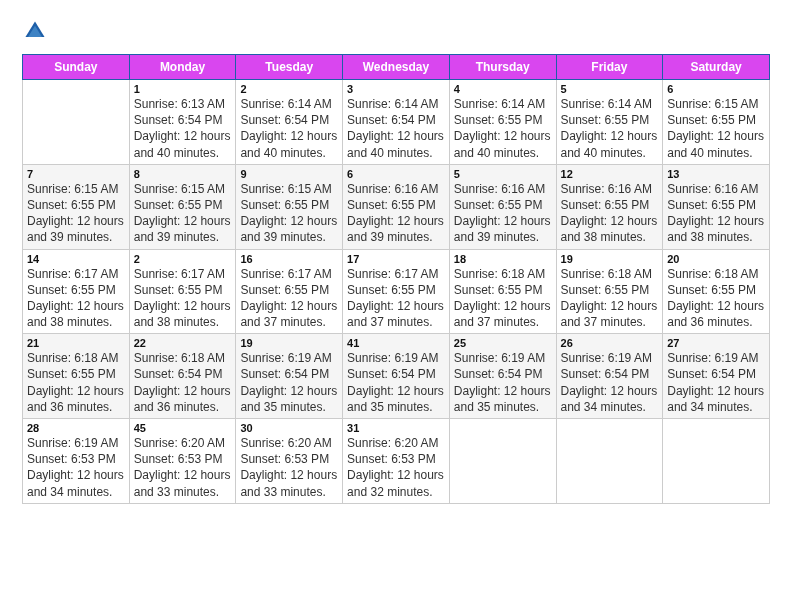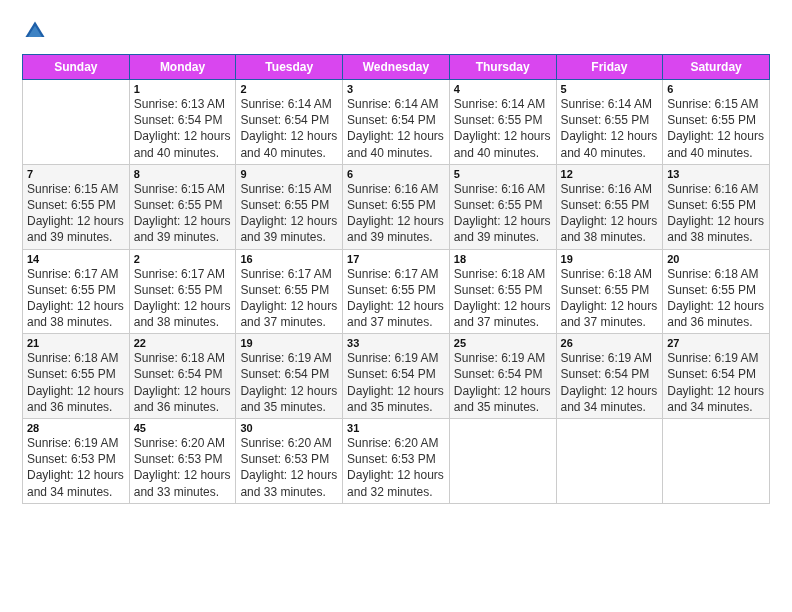--- a/index.html
+++ b/index.html
@@ -292,21 +292,21 @@
 and 36 minutes.</div>
           </td>
           <td>
             <span class="day-num">19</span>
             <div class="cell-text" style="white-space: pre-line;">Sunrise: 6:19 AM
 Sunset: 6:54 PM
 Daylight: 12 hours
 and 35 minutes.</div>
           </td>
           <td>
-            <span class="day-num">33</span>
+            <span class="day-num">41</span>
             <div class="cell-text" style="white-space: pre-line;">Sunrise: 6:19 AM
 Sunset: 6:54 PM
 Daylight: 12 hours
 and 35 minutes.</div>
           </td>
           <td>
             <span class="day-num">25</span>
             <div class="cell-text" style="white-space: pre-line;">Sunrise: 6:19 AM
 Sunset: 6:54 PM
 Daylight: 12 hours

